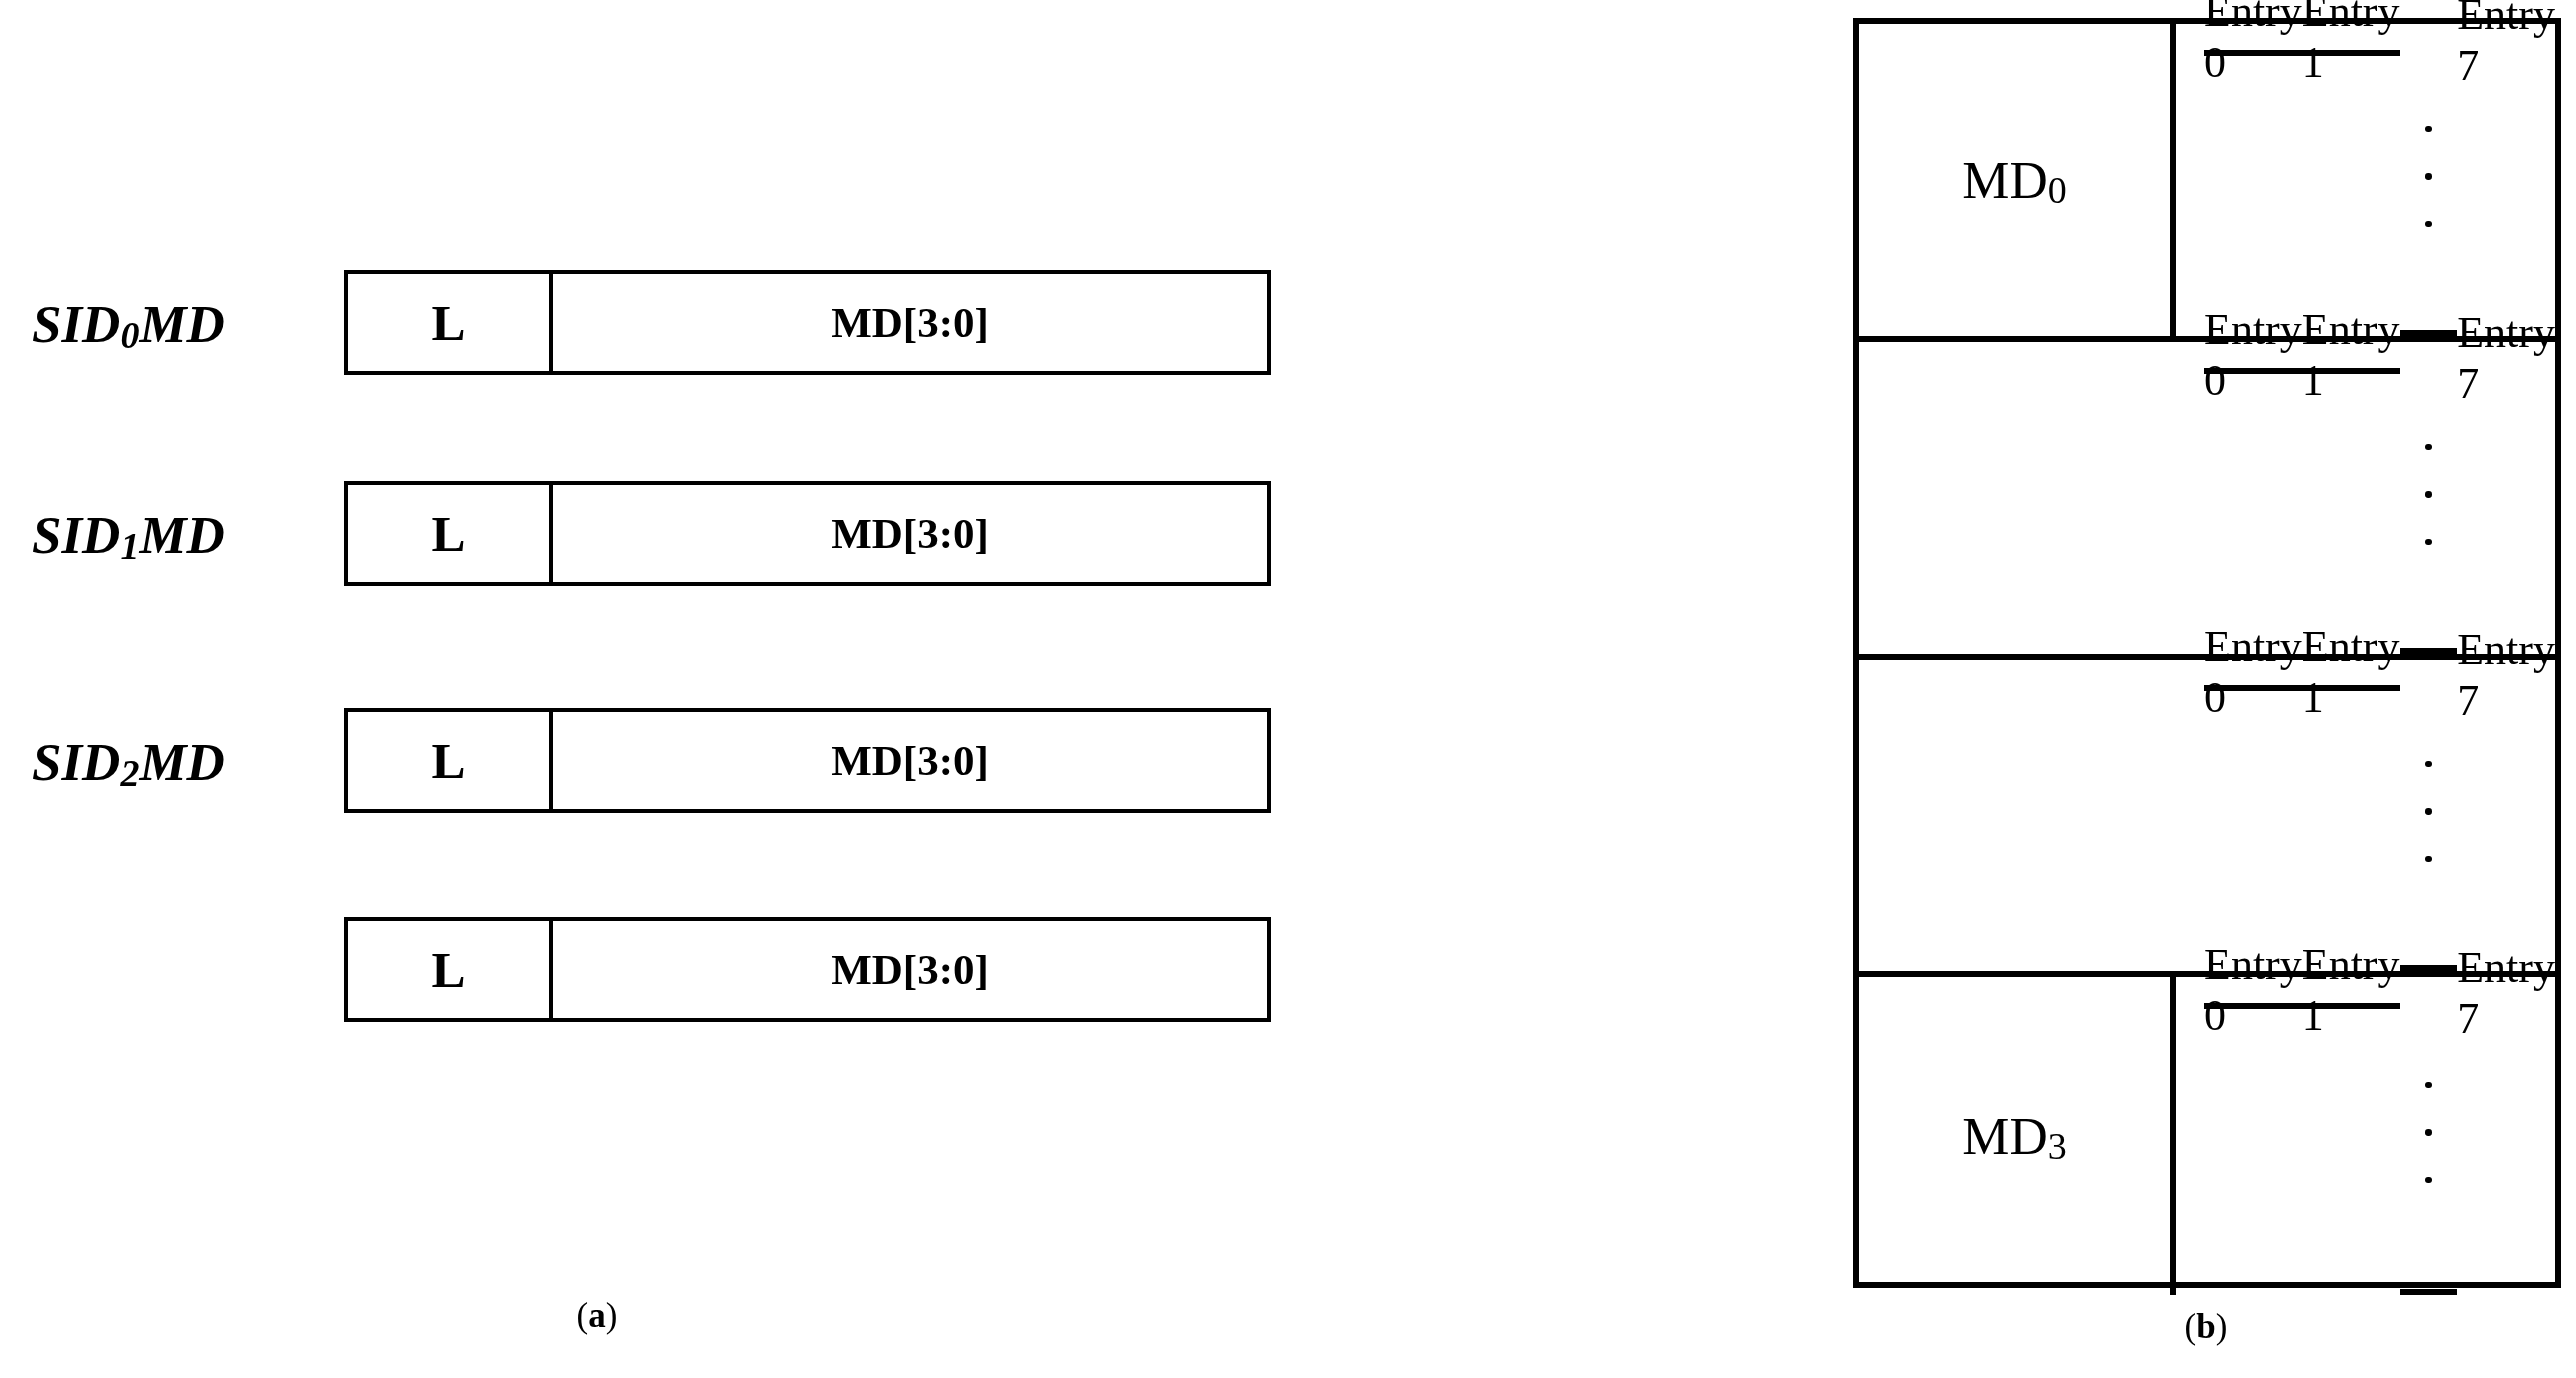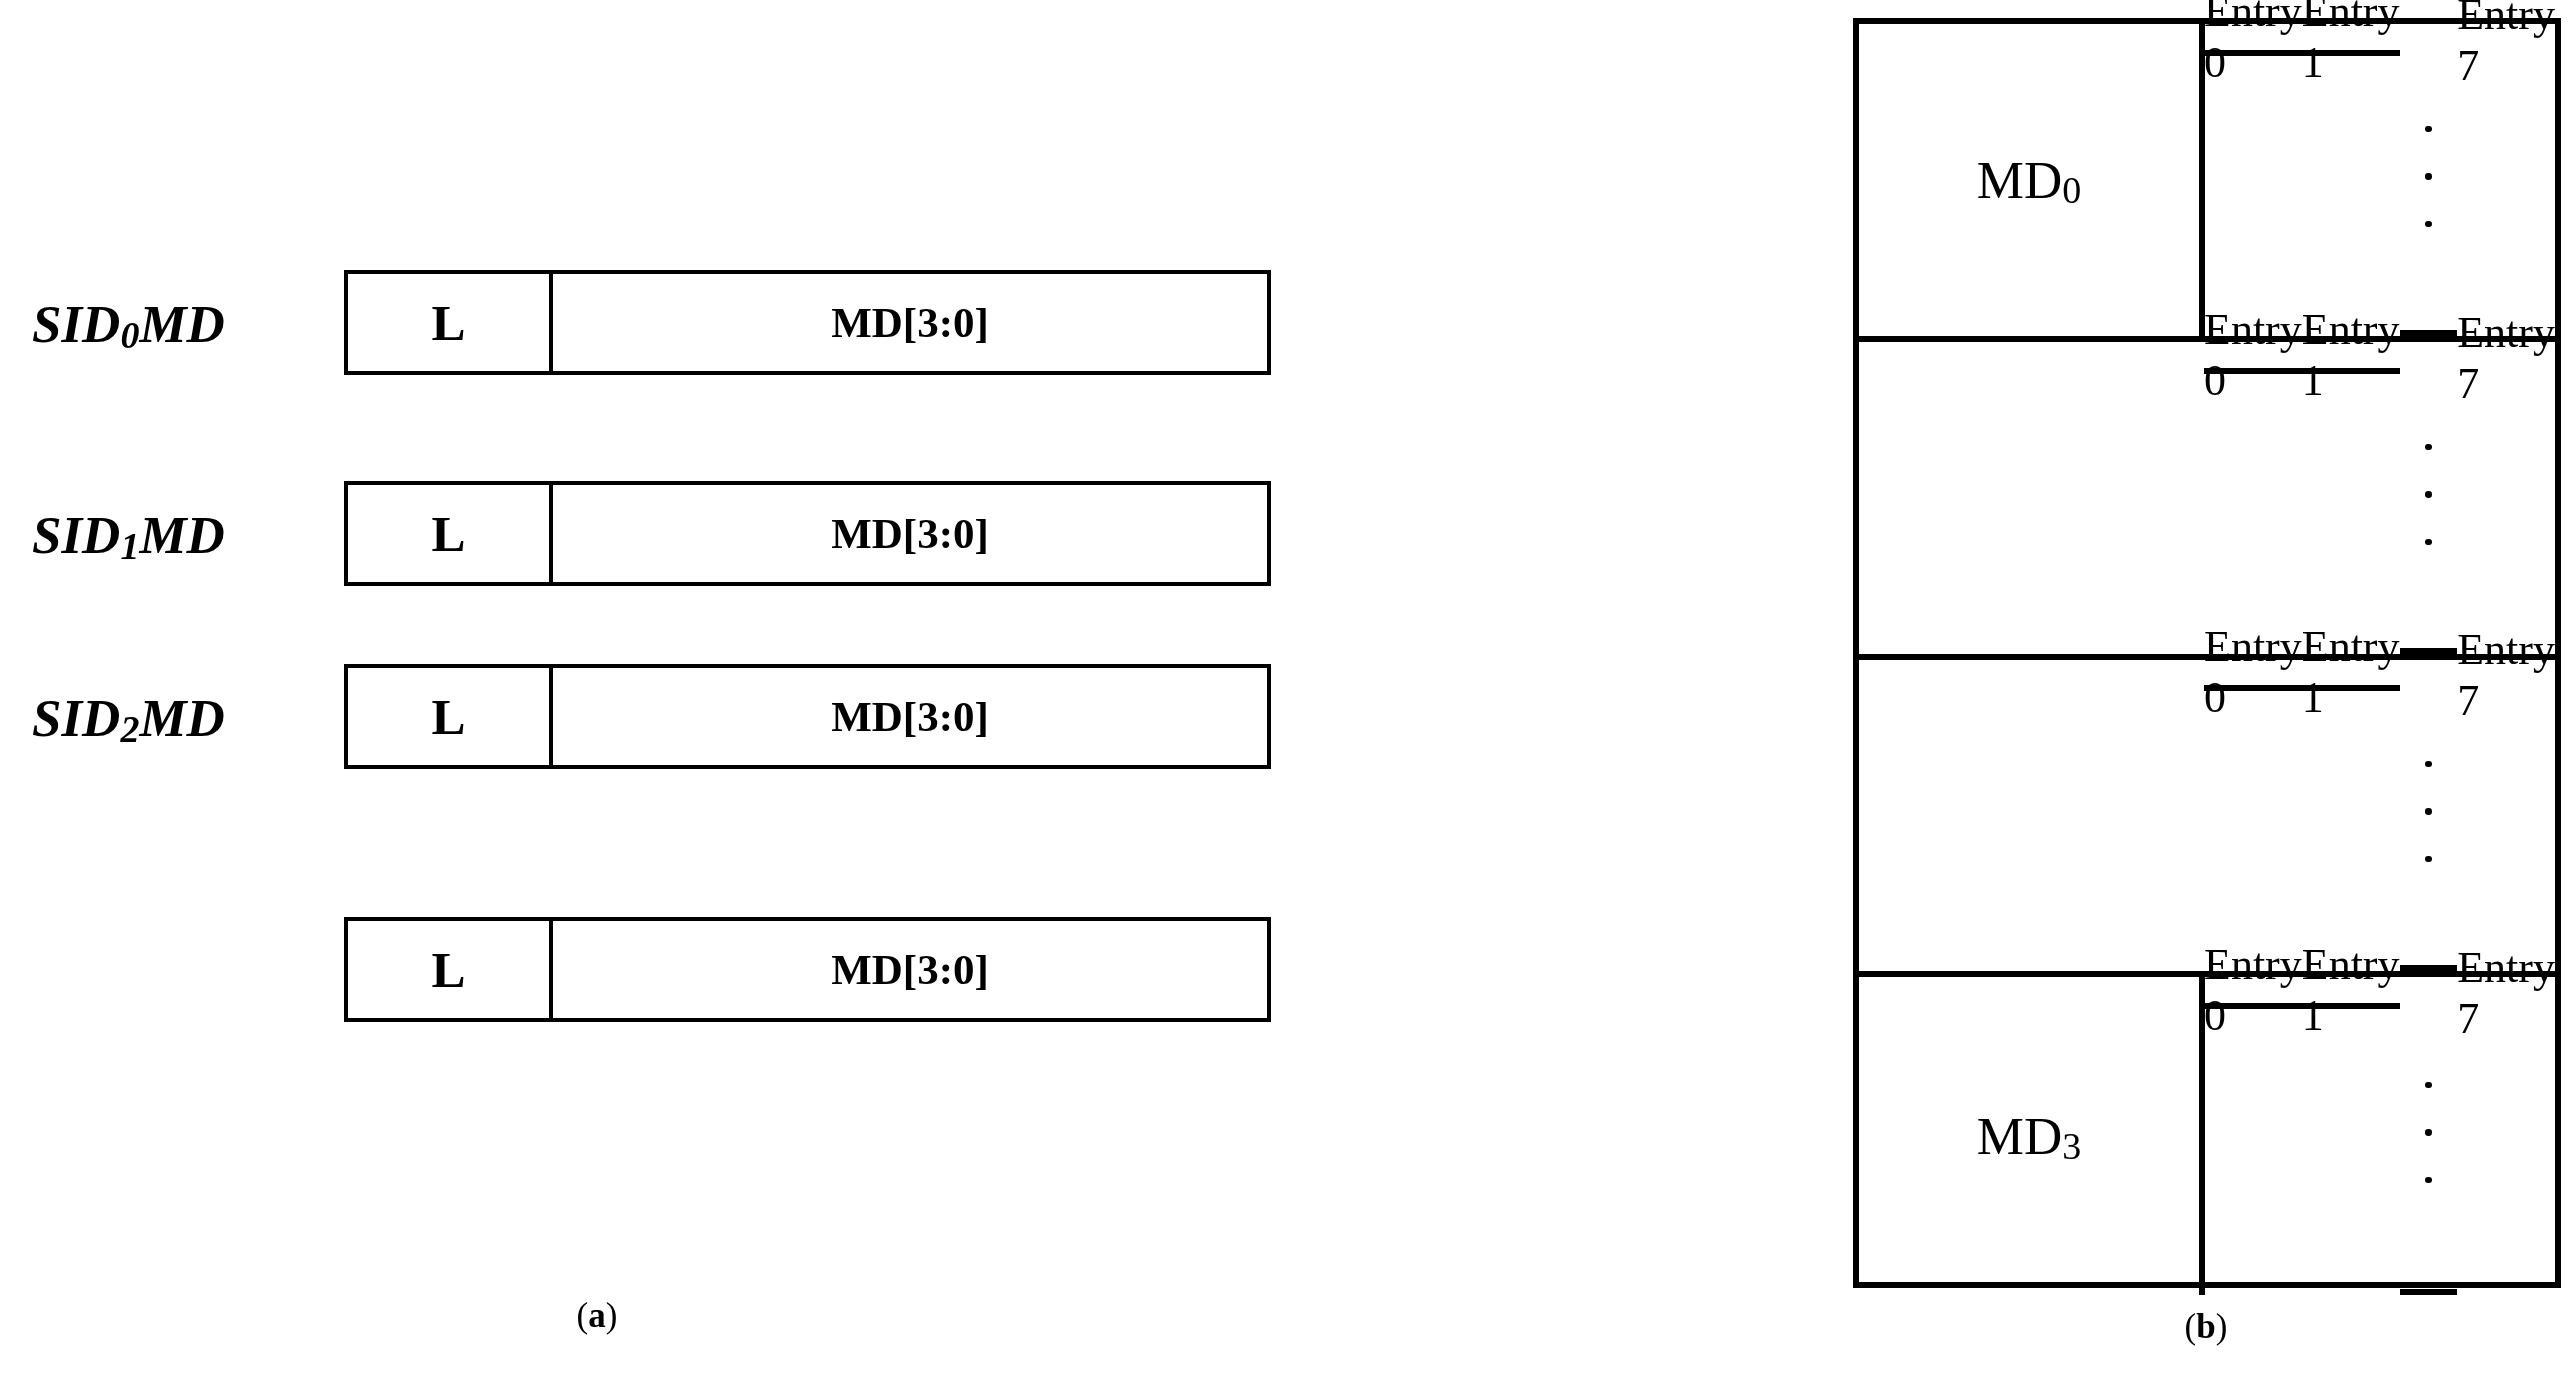--- a/index.html
+++ b/index.html
@@ -102,21 +102,21 @@
     box-sizing: border-box;
     border-bottom: 6.3px solid #000;
   }
   .md-block.last { border-bottom: none; }
 
   .md-name-col {
     position: absolute;
     left: 0;
     top: 0;
     bottom: 0;
-    width: 346px;
+    width: 317px;
     box-sizing: border-box;
     border-right: 6.3px solid #000;
     display: flex;
     align-items: center;
     justify-content: center;
   }
   .md-name {
     font-size: 53px;
     white-space: nowrap;
   }
@@ -187,21 +187,21 @@
   </div>
 
   <div class="reg-row" style="top:479px;">
     <div class="reg-label"><span>SID</span><span class="sub">1</span><span>MD</span></div>
     <div class="reg-box">
       <div class="reg-cell-l">L</div>
       <div class="reg-cell-md">MD[3:0]</div>
     </div>
   </div>
 
-  <div class="reg-row" style="top:662px;">
+  <div class="reg-row" style="top:706px;">
     <div class="reg-label"><span>SID</span><span class="sub">2</span><span>MD</span></div>
     <div class="reg-box">
       <div class="reg-cell-l">L</div>
       <div class="reg-cell-md">MD[3:0]</div>
     </div>
   </div>
 
   <div class="reg-row" style="top:915px;">
     <div class="reg-box">
       <div class="reg-cell-l">L</div>

